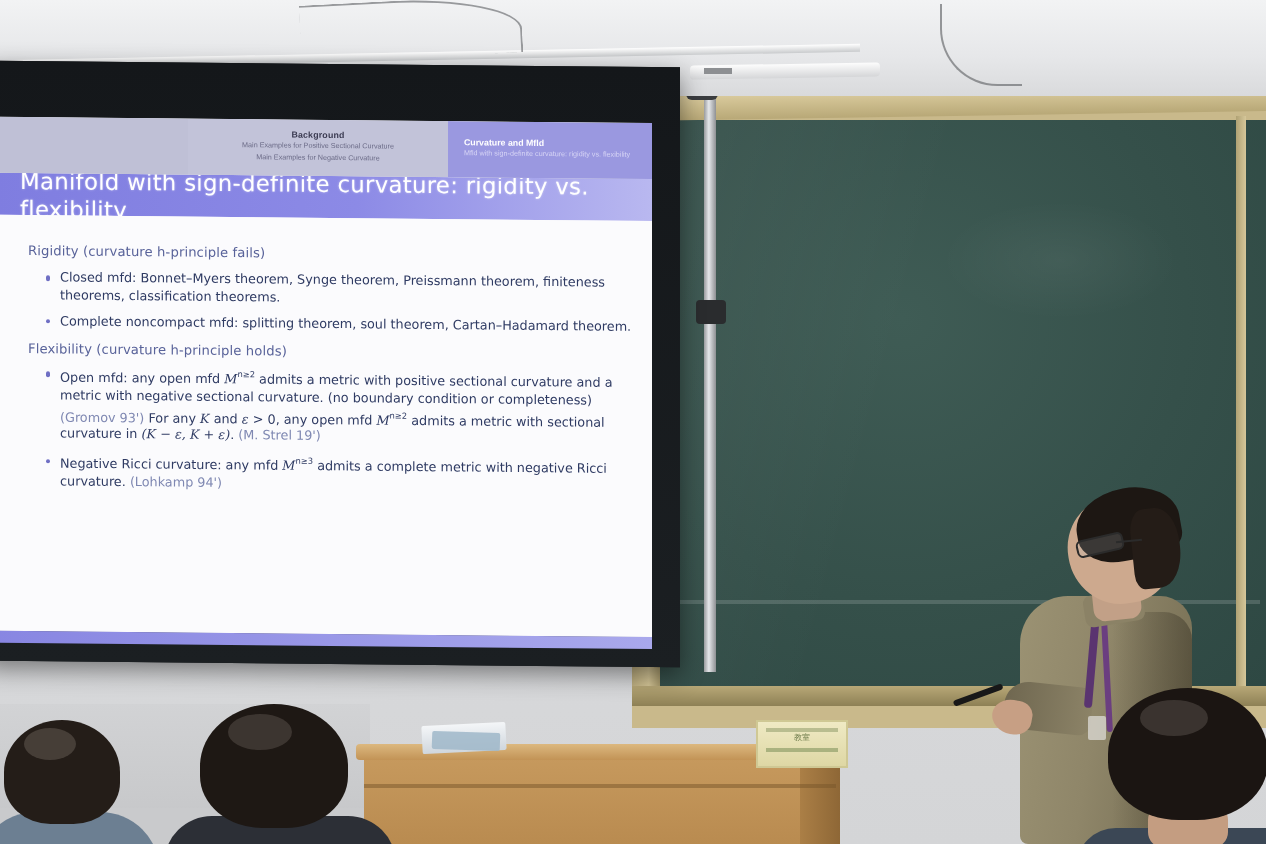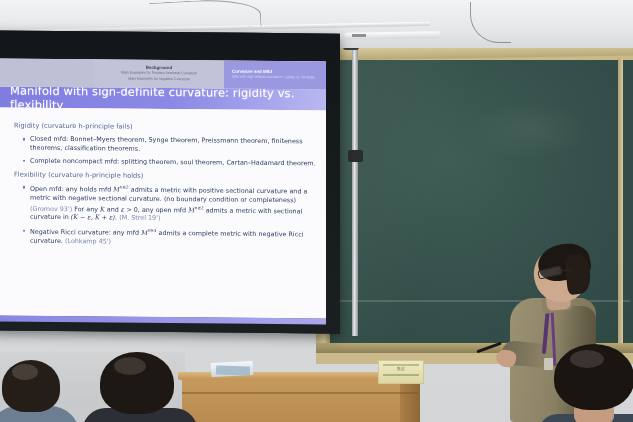--- a/index.html
+++ b/index.html
@@ -251,26 +251,26 @@
 
         <div class="sec">Rigidity (curvature h-principle fails)</div>
         <ul class="bl">
           <li>Closed mfd: Bonnet–Myers theorem, Synge theorem, Preissmann theorem, finiteness theorems, classification theorems.</li>
           <li>Complete noncompact mfd: splitting theorem, soul theorem, Cartan–Hadamard theorem.</li>
         </ul>
 
         <div class="sec2">Flexibility (curvature h-principle holds)</div>
         <ul class="bl">
           <li>
-            <span>Open mfd: any holds mfd </span><span class="mvar">M</span><sup>n≥2</sup><span> admits a metric with positive sectional curvature and a metric with negative sectional curvature.</span>
+            <span>Open mfd: any open mfd </span><span class="mvar">M</span><sup>n≥2</sup><span> admits a metric with positive sectional curvature and a metric with negative sectional curvature.</span>
             <span>(no boundary condition or completeness) </span><span class="cite">(Gromov 93')</span>
             <span>For any </span><span class="mvar">K</span><span> and </span><span class="mvar">ε</span><span> &gt; 0, any open mfd </span><span class="mvar">M</span><sup>n≥2</sup><span> admits a metric with sectional curvature in </span><span class="mvar">(K − ε, K + ε)</span><span>. </span><span class="cite">(M. Strel 19')</span>
           </li>
           <li>
-            <span>Negative Ricci curvature: any mfd </span><span class="mvar">M</span><sup>n≥3</sup><span> admits a complete metric with negative Ricci curvature. </span><span class="cite">(Lohkamp 45')</span>
+            <span>Negative Ricci curvature: any mfd </span><span class="mvar">M</span><sup>n≥3</sup><span> admits a complete metric with negative Ricci curvature. </span><span class="cite">(Lohkamp 94')</span>
           </li>
         </ul>
 
         <div class="sl-nav">
           
           
           
           
           
           

